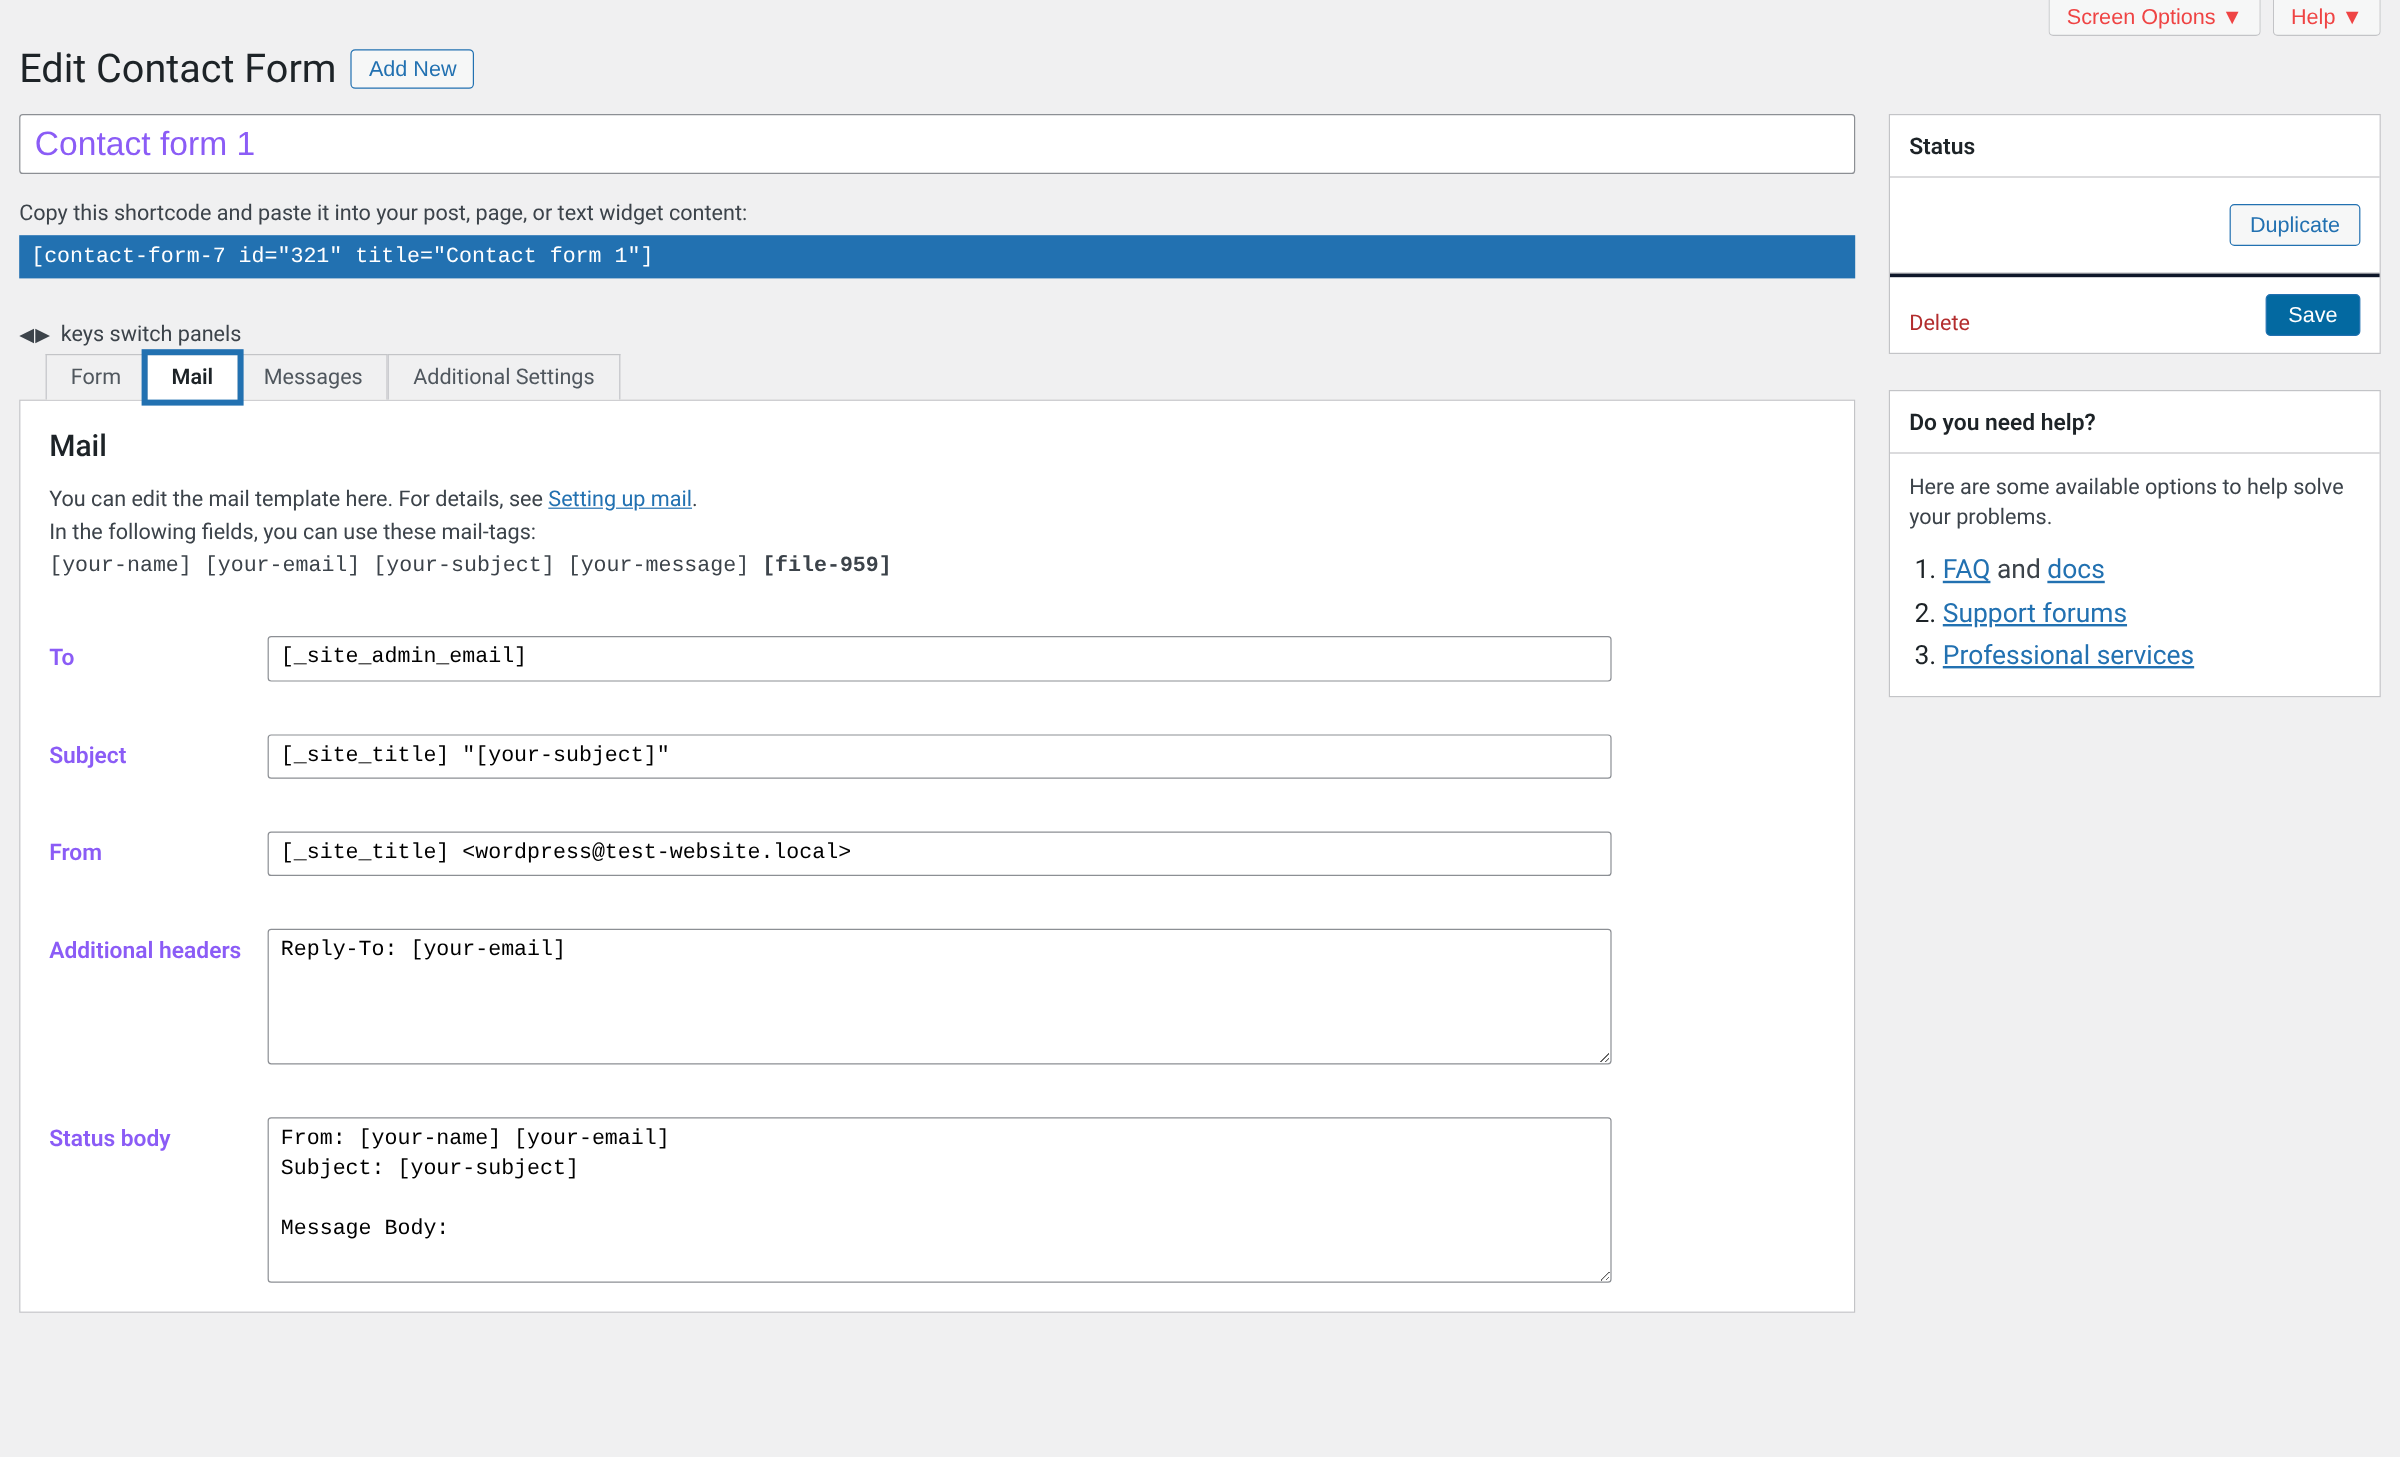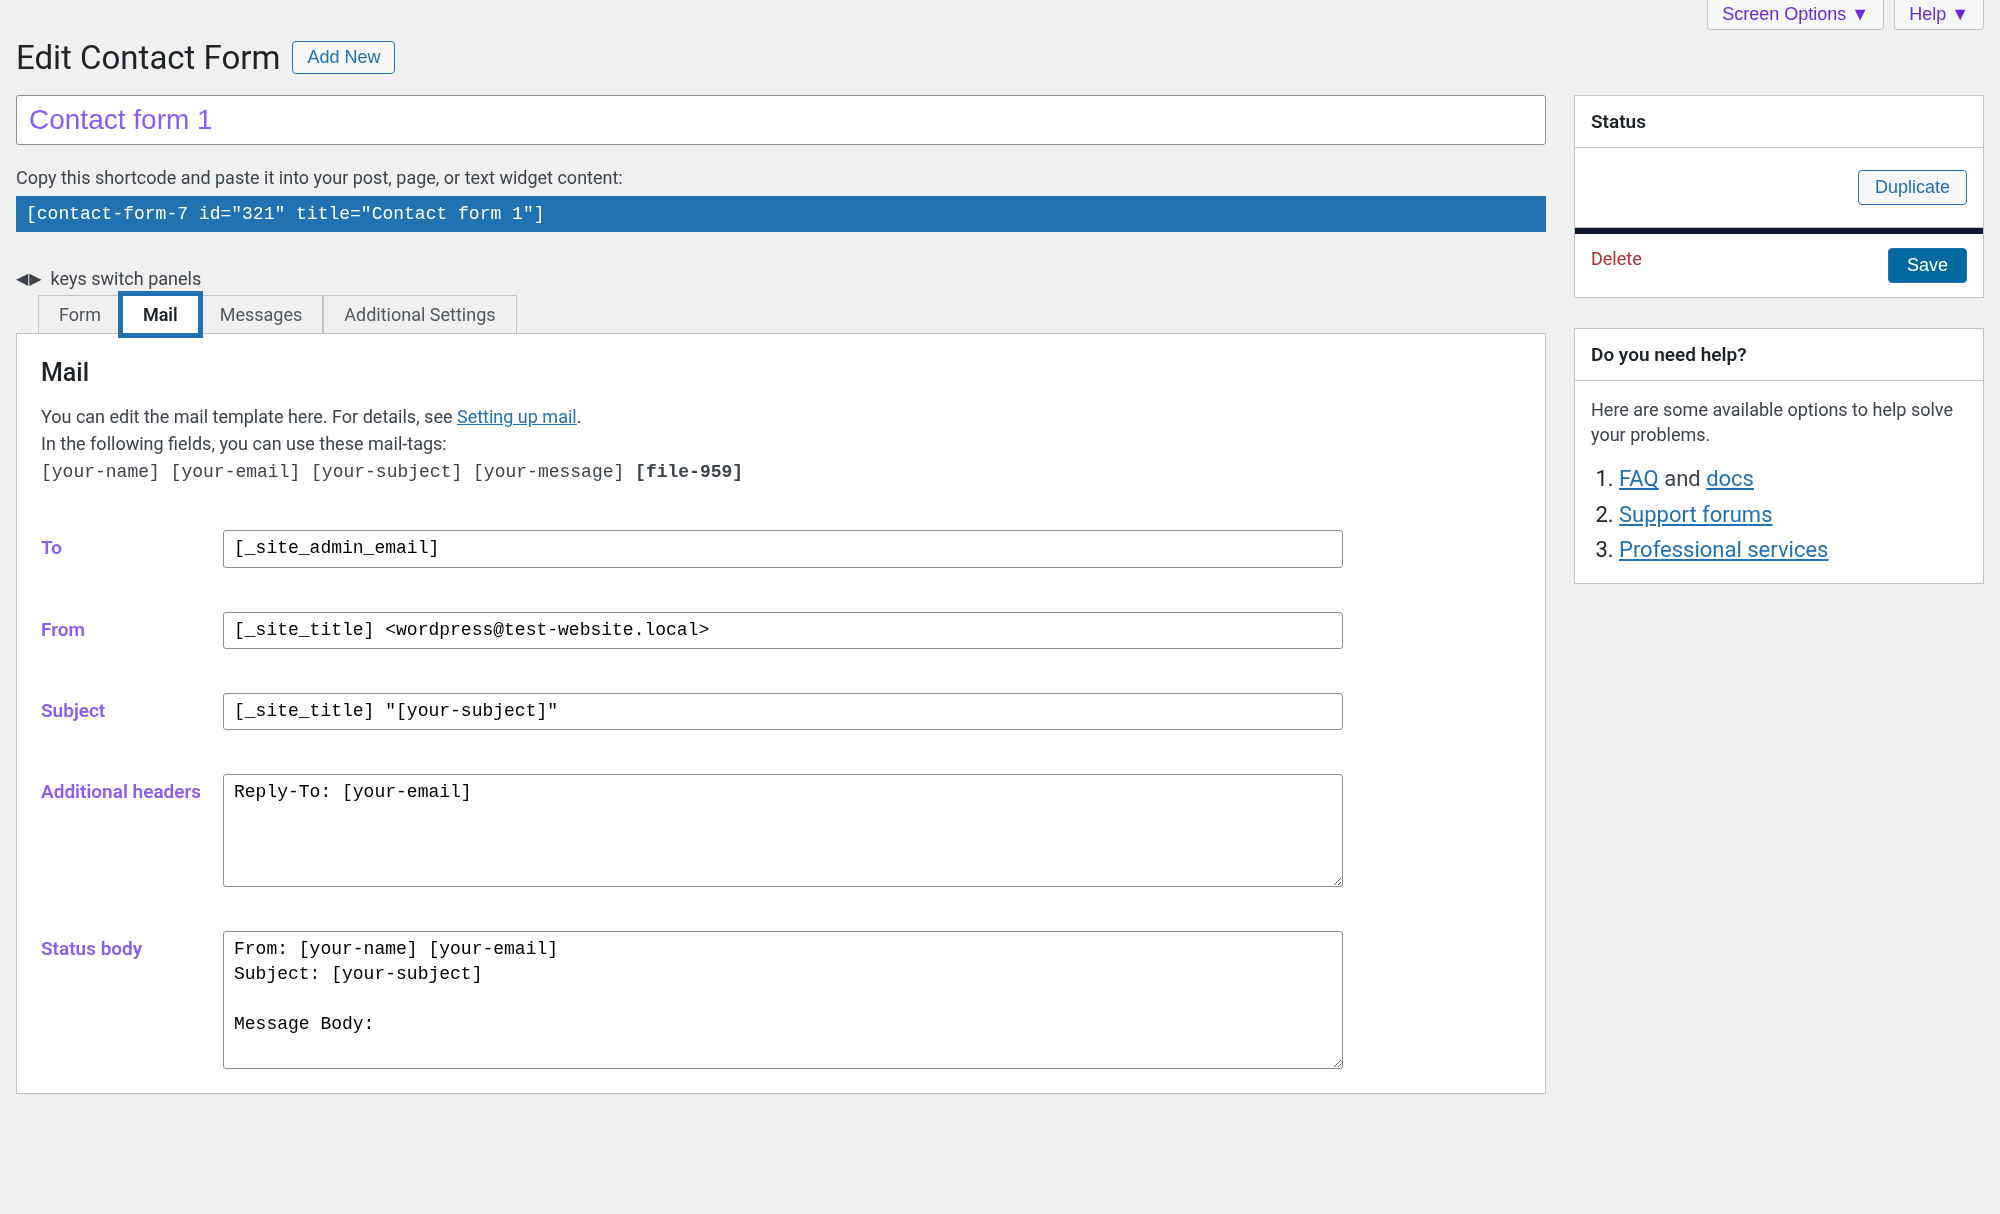--- a/index.html
+++ b/index.html
@@ -20,21 +20,21 @@
       gap: 10px;
       padding-bottom: 0;
     }
     .screen-btn {
       background: #f6f7f7;
       border: 1px solid #c3c4c7;
       border-top: none;
       border-radius: 0 0 4px 4px;
       padding: 4px 14px;
       font-size: 18px;
-      color: #6d28d9;
+      color: #ef4444;
       cursor: pointer;
     }
     .header-row {
       display: flex;
       align-items: center;
       gap: 12px;
       margin-top: 8px;
       margin-bottom: 18px;
     }
     .page-title {
@@ -198,24 +198,24 @@
       padding: 14px 16px;
       border-bottom: 1px solid #c3c4c7;
       font-size: 19px;
       font-weight: 600;
     }
     .postbox-body {
       padding: 16px;
     }
     .postbox-footer {
       padding: 14px 16px;
-      border-top: 6px solid #0f172a;
+      border-top: 3px solid #0f172a;
       display: flex;
       justify-content: space-between;
-      align-items: flex-start;
+      align-items: flex-end;
     }
     .btn-secondary {
       background: #f6f7f7;
       border: 1px solid #2271b1;
       color: #2271b1;
       padding: 6px 16px;
       font-size: 18px;
       border-radius: 4px;
       cursor: pointer;
     }
@@ -299,27 +299,27 @@
           <span> [your-name] [your-email] [your-subject] [your-message] </span><span class="bold-tag">[file-959]</span>
         </div>
       </div>
 
       <div class="field-row">
         <div class="field-label">To</div>
         <input type="text" class="field-input" value="[_site_admin_email]" style="">
       </div>
 
       <div class="field-row">
+        <div class="field-label">Subject</div>
+        <input type="text" class="field-input" value="[_site_title] &quot;[your-subject]&quot;" style="">
+      </div>
+
+      <div class="field-row">
         <div class="field-label">From</div>
         <input type="text" class="field-input" value="[_site_title] &lt;wordpress@test-website.local&gt;" style="">
-      </div>
-
-      <div class="field-row">
-        <div class="field-label">Subject</div>
-        <input type="text" class="field-input" value="[_site_title] &quot;[your-subject]&quot;" style="">
       </div>
 
       <div class="field-row">
         <div class="field-label">Additional headers</div>
         <textarea class="field-input" rows="4" id="headers-ta" style="">Reply-To: [your-email]</textarea>
       </div>
 
       <div class="field-row">
         <div class="field-label">Status body</div>
         <textarea class="field-input" rows="5" id="body-ta" style="">From: [your-name] [your-email]

